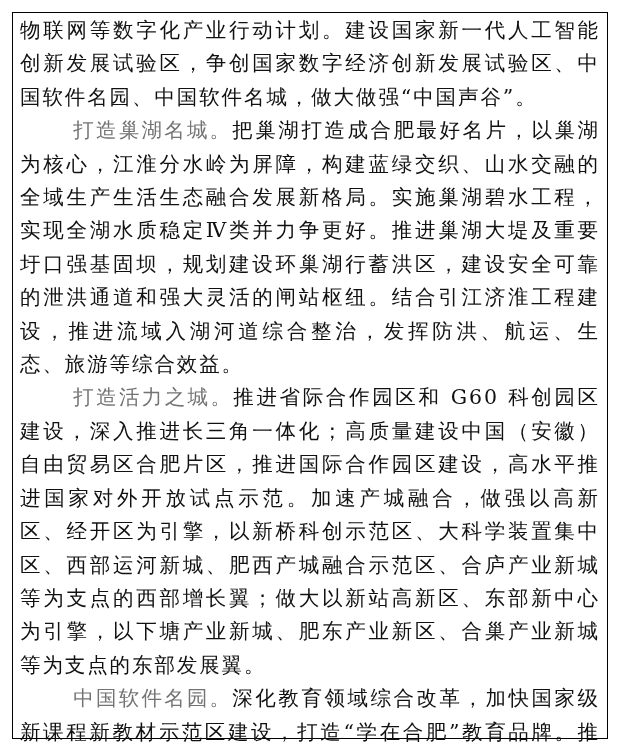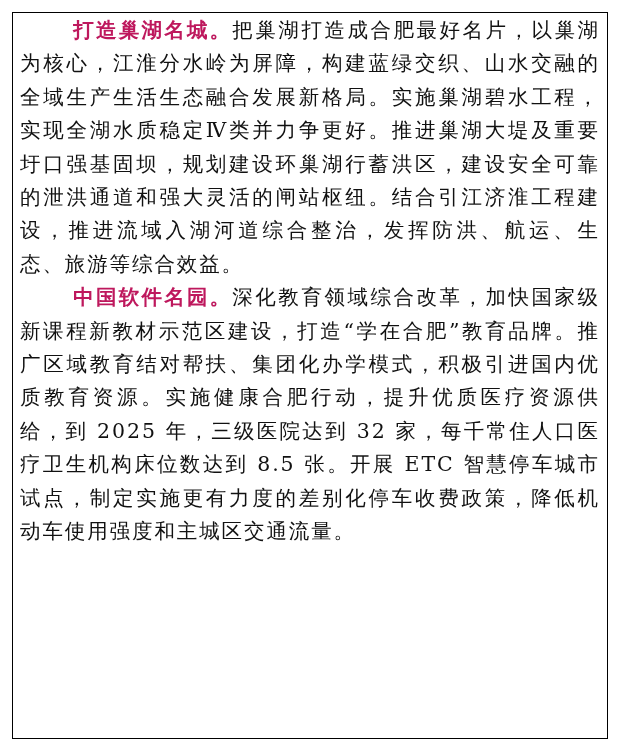--- a/index.html
+++ b/index.html
@@ -35,30 +35,36 @@
     }
     .para {
       margin: 0;
       text-align: justify;
       text-align-last: left;
     }
     .para.indent {
       text-indent: 2.6em;
     }
     .lead {
-      font-weight: bold;
-      color: #be185d;
+      font-weight: normal;
+      color: #737373;
       letter-spacing: 1.6px;
     }
   </style>
 </head>
 <body>
 
 <div class="frame"></div>
 
 <div class="content">
+  <p class="para">
+    <span class="lead"></span><span>物联网等数字化产业行动计划。建设国家新一代人工智能创新发展试验区，争创国家数字经济创新发展试验区、中国软件名园、中国软件名城，做大做强“中国声谷”。</span>
+  </p>
   <p class="para indent">
     <span class="lead">打造巢湖名城。</span><span>把巢湖打造成合肥最好名片，以巢湖为核心，江淮分水岭为屏障，构建蓝绿交织、山水交融的全域生产生活生态融合发展新格局。实施巢湖碧水工程，实现全湖水质稳定Ⅳ类并力争更好。推进巢湖大堤及重要圩口强基固坝，规划建设环巢湖行蓄洪区，建设安全可靠的泄洪通道和强大灵活的闸站枢纽。结合引江济淮工程建设，推进流域入湖河道综合整治，发挥防洪、航运、生态、旅游等综合效益。</span>
+  </p>
+  <p class="para indent">
+    <span class="lead">打造活力之城。</span><span>推进省际合作园区和 G60 科创园区建设，深入推进长三角一体化；高质量建设中国（安徽）自由贸易区合肥片区，推进国际合作园区建设，高水平推进国家对外开放试点示范。加速产城融合，做强以高新区、经开区为引擎，以新桥科创示范区、大科学装置集中区、西部运河新城、肥西产城融合示范区、合庐产业新城等为支点的西部增长翼；做大以新站高新区、东部新中心为引擎，以下塘产业新城、肥东产业新区、合巢产业新城等为支点的东部发展翼。</span>
   </p>
   <p class="para indent">
     <span class="lead">中国软件名园。</span><span>深化教育领域综合改革，加快国家级新课程新教材示范区建设，打造“学在合肥”教育品牌。推广区域教育结对帮扶、集团化办学模式，积极引进国内优质教育资源。实施健康合肥行动，提升优质医疗资源供给，到 2025 年，三级医院达到 32 家，每千常住人口医疗卫生机构床位数达到 8.5 张。开展 ETC 智慧停车城市试点，制定实施更有力度的差别化停车收费政策，降低机动车使用强度和主城区交通流量。</span>
   </p>
 </div>
 
 </body></html>

